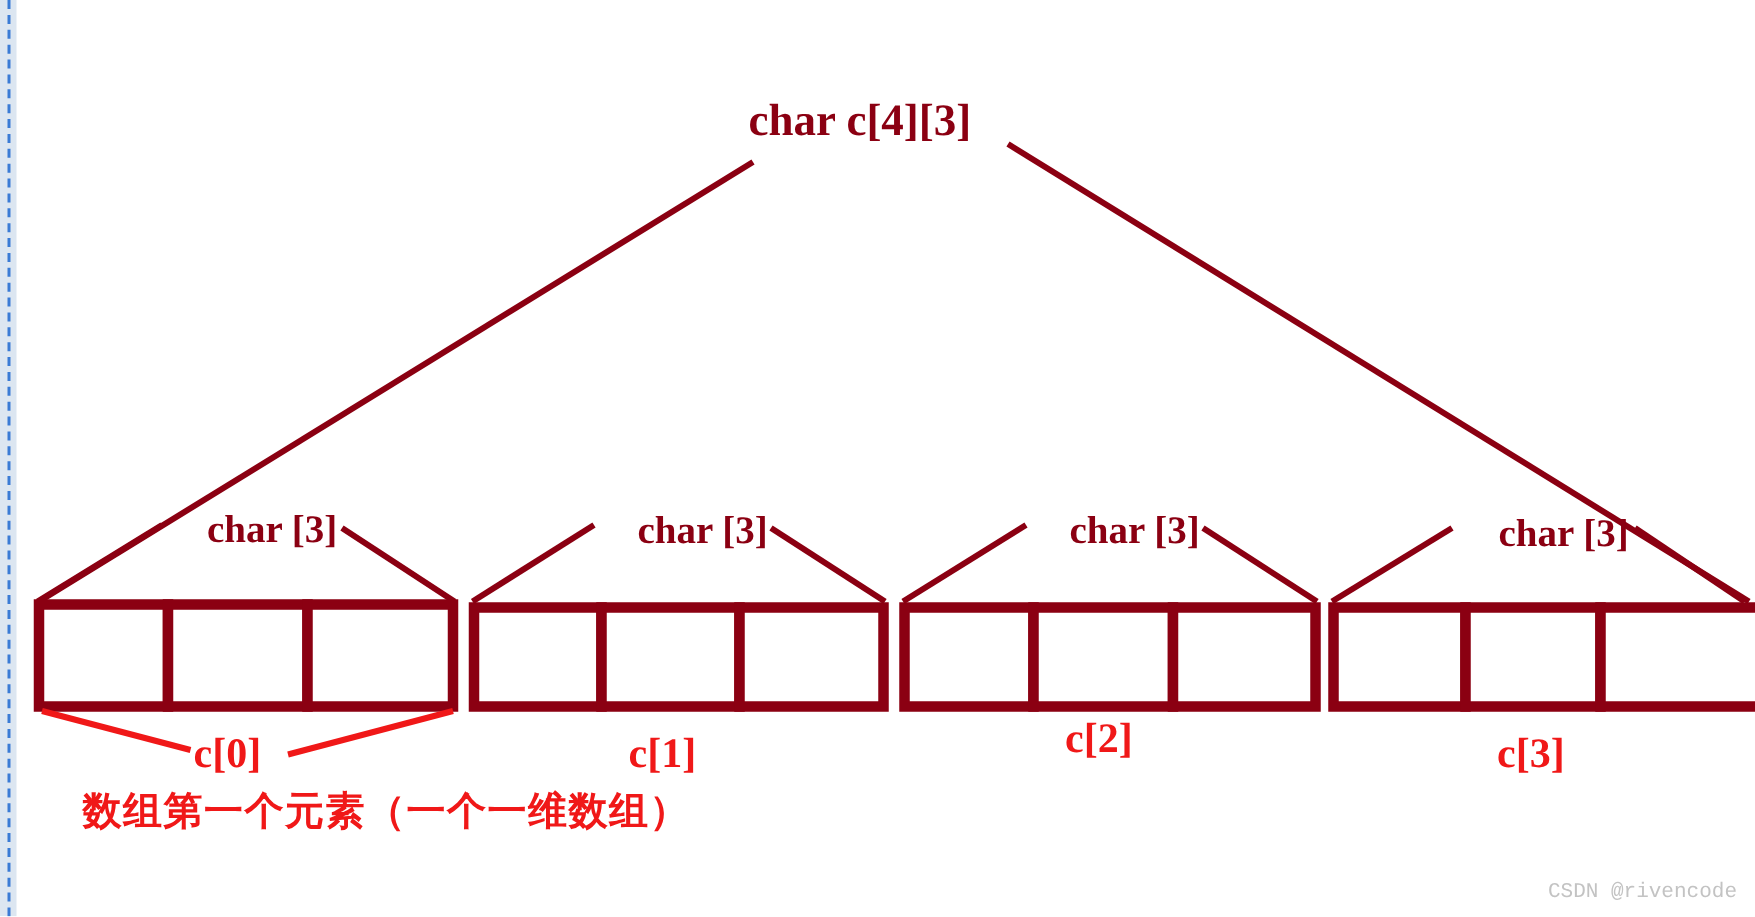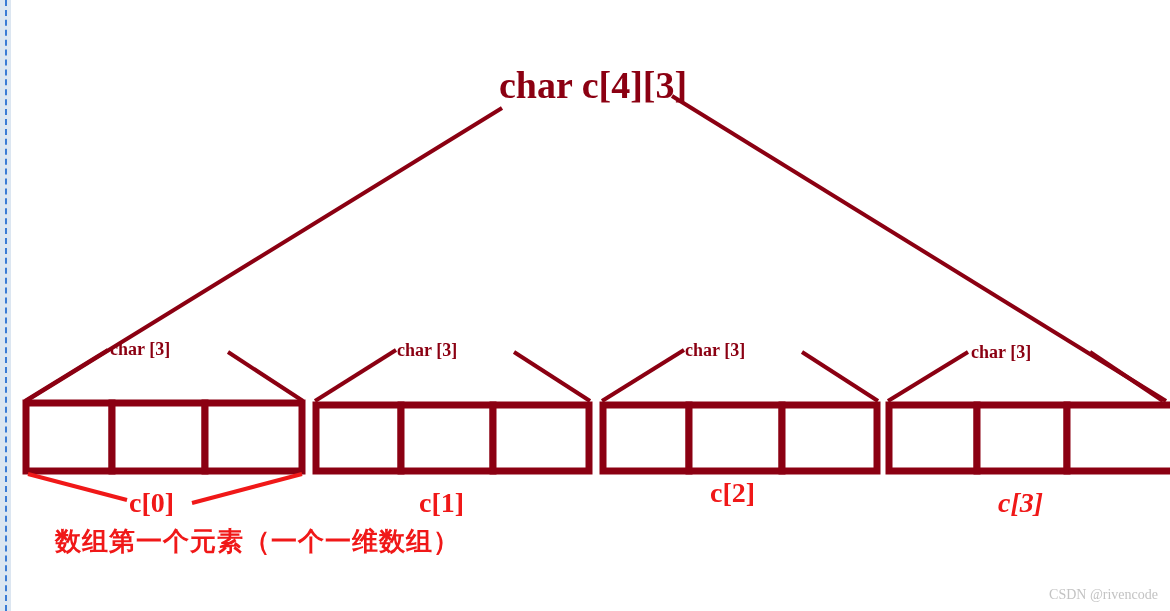--- a/index.html
+++ b/index.html
@@ -41,41 +41,41 @@
   }
   .lbl-dark {
     color: #8b0012;
     font-family: "Liberation Serif", "DejaVu Serif", serif;
   }
   .lbl-bright {
     color: #f01818;
     font-family: "Liberation Serif", "DejaVu Serif", serif;
   }
   #title-label {
-    font-size: 38px;
+    font-size: 30px;
     left: 499px;
     top: 66px;
   }
-  .charlbl { font-size: 18px; }
+  .charlbl { font-size: 26px; margin-left: 28px; }
   .idxlbl  { font-size: 28px; }
   #cn-caption {
     font-size: 26px;
     left: 55px;
     top: 528px;
     letter-spacing: 1px;
     font-family: "DejaVu Sans", "Liberation Sans", sans-serif;
     text-align: right;
   }
   #watermark {
     position: absolute;
     right: 12px;
     bottom: 8px;
     font-size: 14px;
     color: #c3c3c3;
-    font-family: Liberation Serif, serif;
+    font-family: Liberation Mono, monospace;
     white-space: nowrap;
     margin-left: 28px;
   }
 </style>
 </head>
 <body>
 
 <div id="canvas">
 
   <div id="left-strip"></div>
@@ -136,19 +136,19 @@
   <div class="lbl lbl-dark" id="title-label">char c[4][3]</div>
 
   <div class="lbl lbl-dark charlbl" style="left:110px; top:340px;">char [3]</div>
   <div class="lbl lbl-dark charlbl" style="left:397px; top:341px;">char [3]</div>
   <div class="lbl lbl-dark charlbl" style="left:685px; top:341px;">char [3]</div>
   <div class="lbl lbl-dark charlbl" style="left:971px; top:343px;">char [3]</div>
 
   <div class="lbl lbl-bright idxlbl" style="left:129px; top:489px;">c[0]</div>
   <div class="lbl lbl-bright idxlbl" style="left:419px; top:489px;">c[1]</div>
   <div class="lbl lbl-bright idxlbl" style="left:710px; top:479px;">c[2]</div>
-  <div class="lbl lbl-bright idxlbl" style="left:998px; top:489px;font-style:italic;">c[3]</div>
+  <div class="lbl lbl-bright idxlbl" style="left:998px; top:489px;">c[3]</div>
 
   <div class="lbl lbl-bright" id="cn-caption">数组第一个元素（一个一维数组）</div>
 
   <div id="watermark">CSDN @rivencode</div>
 
 </div>
 
 </body></html>

